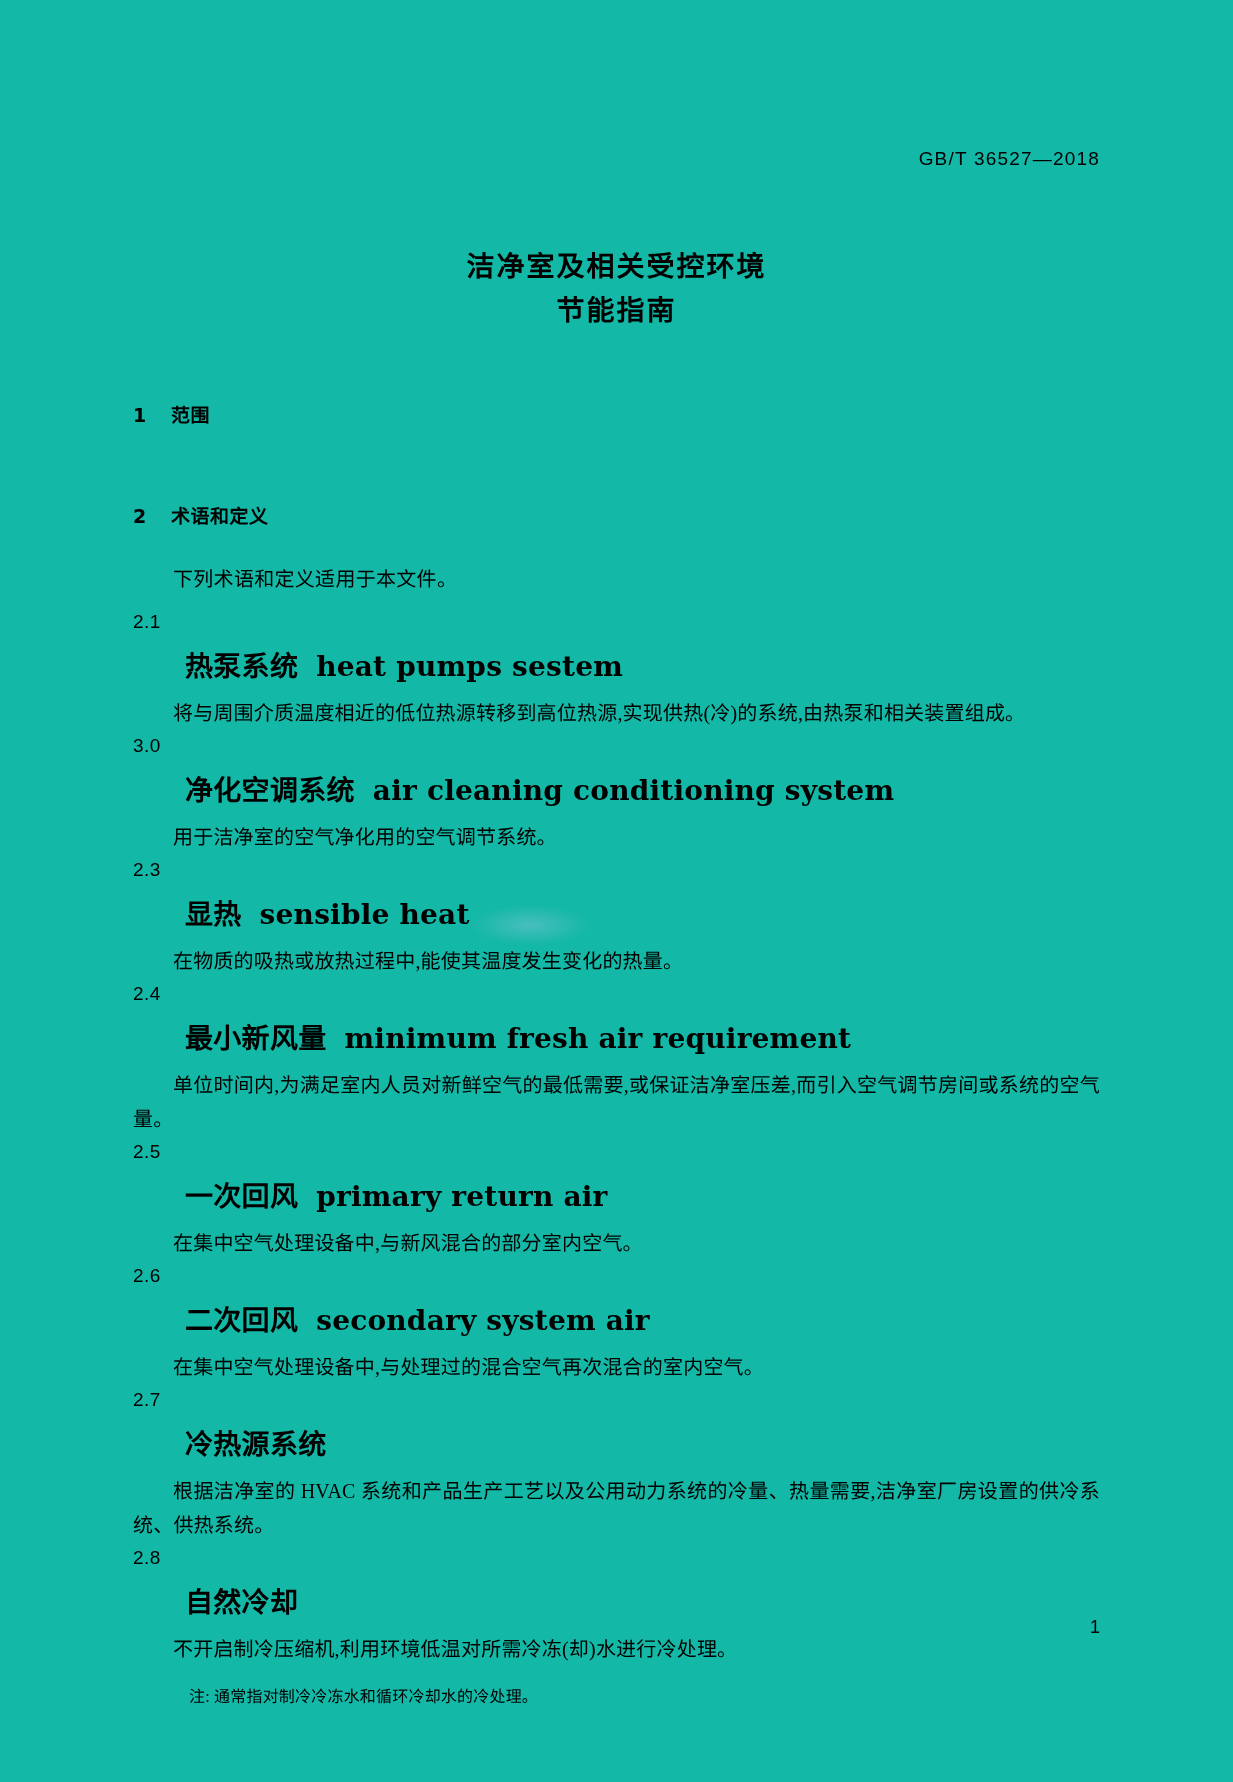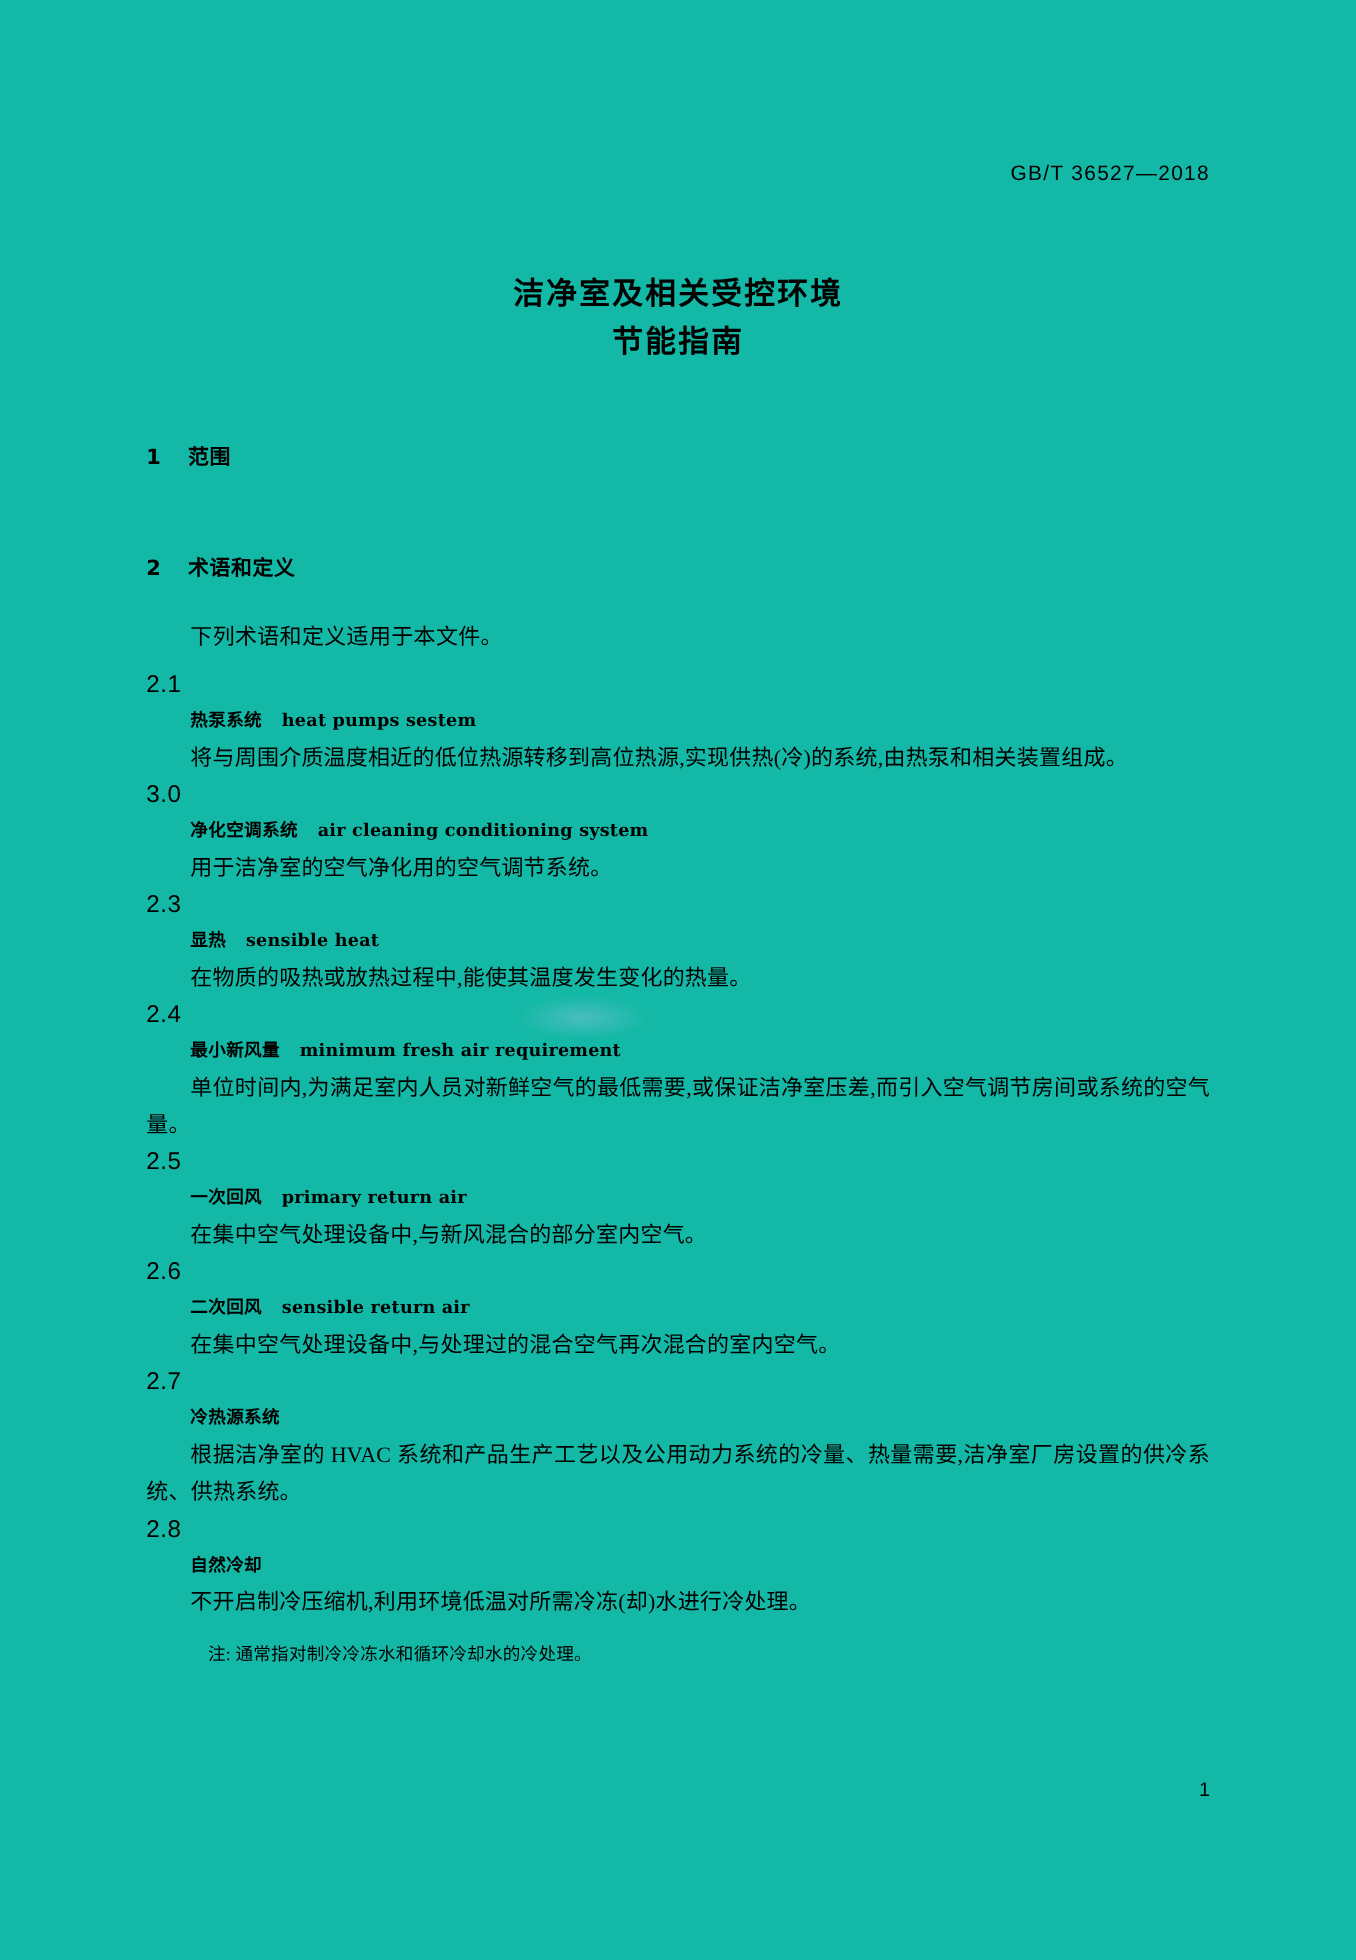--- a/index.html
+++ b/index.html
@@ -72,30 +72,30 @@
   .gap-after-head { height: 34px; }
   .para {
     font-size: 20px;
     line-height: 34px;
     text-indent: 40px;
     margin: 0;
     letter-spacing: 0.3px;
     text-align: justify;
   }
   .subnum {
-    font-size: 22px;
+    font-size: 19px;
     line-height: 32px;
     margin: 0;
     font-family: "Liberation Sans", "DejaVu Sans", sans-serif;
     letter-spacing: 0.5px;
   }
   .term {
-    font-size: 16px;
+    font-size: 28px;
     line-height: 34px;
-    margin: 0;
+    margin: 12px;
     padding-left: 40px;
     font-weight: bold;
     font-family: "DejaVu Sans", "Liberation Sans", sans-serif;
     letter-spacing: 0.3px;
   }
   .term .en {
     font-family: "DejaVu Serif", "Liberation Serif", serif;
     font-weight: bold;
     padding-left: 18px;
     letter-spacing: 0.2px;
@@ -174,21 +174,21 @@
 
       <p class="subnum">2.4</p>
       <p class="term"><span>最小新风量</span><span class="en">minimum fresh air requirement</span></p>
       <p class="def">单位时间内,为满足室内人员对新鲜空气的最低需要,或保证洁净室压差,而引入空气调节房间或系统的空气量。</p>
 
       <p class="subnum">2.5</p>
       <p class="term"><span>一次回风</span><span class="en">primary return air</span></p>
       <p class="def">在集中空气处理设备中,与新风混合的部分室内空气。</p>
 
       <p class="subnum">2.6</p>
-      <p class="term"><span>二次回风</span><span class="en">sensible return air</span></p>
+      <p class="term"><span>二次回风</span><span class="en">secondary system air</span></p>
       <p class="def">在集中空气处理设备中,与处理过的混合空气再次混合的室内空气。</p>
 
       <p class="subnum">2.7</p>
       <p class="term"><span>冷热源系统</span><span class="en"></span></p>
       <p class="def">根据洁净室的 HVAC 系统和产品生产工艺以及公用动力系统的冷量、热量需要,洁净室厂房设置的供冷系统、供热系统。</p>
 
       <p class="subnum">2.8</p>
       <p class="term"><span>自然冷却</span><span class="en"></span></p>
       <p class="def">不开启制冷压缩机,利用环境低温对所需冷冻(却)水进行冷处理。</p>
       <p class="note">注: 通常指对制冷冷冻水和循环冷却水的冷处理。</p>

